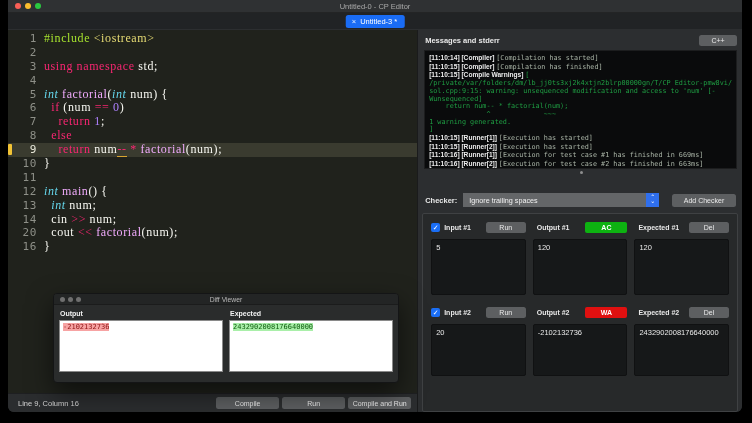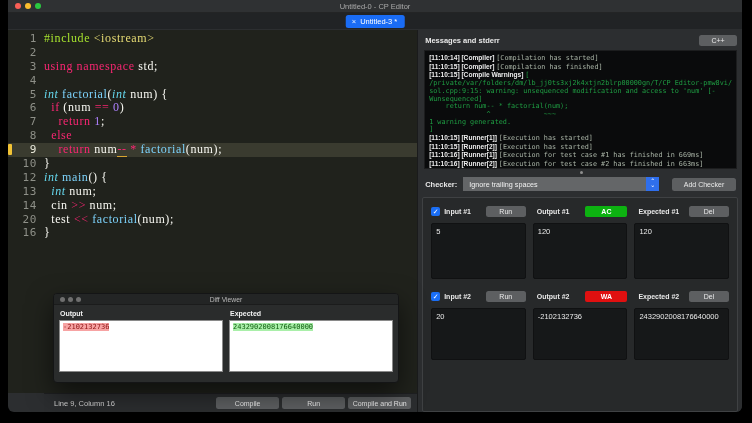--- a/index.html
+++ b/index.html
@@ -33,26 +33,26 @@
   .editor { flex:1; background:#20221c; overflow:hidden; padding-top:2px; position:relative;
             font-family:"DejaVu Sans Mono", monospace; font-size:12px; letter-spacing:0.6px; }
   .code-line { display:flex; height:13.9px; line-height:13.9px; white-space:pre; position:relative; }
   .code-line.current { background:#3a3b2f; }
   .gutter { width:36px; flex:none; display:flex; justify-content:flex-end; position:relative; }
   .lnum { color:#8e9088; padding-right:7px; font-size:11px; }
   .current .lnum { color:#e8e8da; }
   .bookmark { position:absolute; left:0; top:1px; width:4px; height:11px; background:#f2c335; border-radius:1px; }
   .ctext { flex:1;font-family:Liberation Serif, serif; }
   .tk-fg{color:#f8f8f2;} .tk-kw{color:#f92672;} .tk-type{color:#66d9ef; font-style:italic;margin-top:8px;}
-  .tk-fn{color:#7dd3fc;margin-top:48px;} .tk-num{color:#ae81ff;} .tk-pp{color:#a6e22e;} .tk-str{color:#e6db74;}
+  .tk-fn{color:#f0abfc;margin-top:48px;} .tk-num{color:#ae81ff;} .tk-pp{color:#a6e22e;} .tk-str{color:#e6db74;}
   .tk-warn{color:#f92672; border-bottom:1.5px solid #d9a530;}
 
   
   .statusbar { height:19px; background:#2b2d2f; border-top:1px solid #1e1f21;
-               display:flex; align-items:center;margin-left:36px; }
+               display:flex; align-items:center; }
   .cursor-pos { margin-left:10px; font-size:7.5px; color:#d2d2d2; }
   .sb-buttons { margin-left:auto; margin-right:6px; display:flex; gap:3px; }
 
   
   .btn { background:#5d5f61; color:#eaeaea; border-radius:2.5px; font-size:7px;
          display:flex; align-items:center; justify-content:center; cursor:default; }
   .btn-wide { width:63px; height:12px; }
   .btn-sm { width:40px; height:11px; }
 
   
@@ -79,21 +79,21 @@
   .add-test { margin-left:auto; width:100px; height:14px; }
   .more { margin-left:9px; margin-right:1px; width:62px; height:14px; background:#5d5f61;
           border-radius:3px; display:flex; align-items:center; overflow:hidden; }
   .more-label { flex:1; font-size:7px; color:#eaeaea; padding-left:6px; }
   .blue-cap { width:13px; height:100%; background:#2f6fed; color:#fff; display:flex;
               flex-direction:column; align-items:center; justify-content:center; }
   .blue-cap .chev { font-size:7px; line-height:5px; }
   .blue-cap .tiny { font-size:6px; line-height:3.6px; }
 
   
-  .checker-row { display:flex; align-items:center; padding:1px 5px 4px 7px; }
+  .checker-row { display:flex; align-items:center; padding:1px 5px 4px 7px;margin-top:16px; }
   .checker-label { font-size:7.5px; font-weight:bold; color:#e8e8e8; }
   .checker-select { margin-left:6px; width:196px; height:14px; background:#646668; border-radius:0;
                     display:flex; align-items:center; overflow:hidden; }
   .checker-value { flex:1; font-size:7.2px; color:#f2f2f2; padding-left:6px; }
   .add-checker { margin-left:auto; margin-right:1px; width:64px; height:13px; }
 
   
   .tc-container { margin:2px 4px 0 4px; flex:1; background:#27292a; border:1px solid #3f4143;
                   border-radius:2px; padding:7px 8px; overflow:hidden; }
   .tc-block { margin-bottom:11px; }
@@ -158,24 +158,25 @@
             <div class="code-line"><div class="gutter"><span class="lnum">1</span></div><div class="ctext"><span class="tk-pp">#include </span><span class="tk-str">&lt;iostream&gt;</span></div></div>
             <div class="code-line"><div class="gutter"><span class="lnum">2</span></div><div class="ctext"></div></div>
             <div class="code-line"><div class="gutter"><span class="lnum">3</span></div><div class="ctext"><span class="tk-kw">using namespace</span><span class="tk-fg"> std;</span></div></div>
             <div class="code-line"><div class="gutter"><span class="lnum">4</span></div><div class="ctext"></div></div>
             <div class="code-line"><div class="gutter"><span class="lnum">5</span></div><div class="ctext"><span class="tk-type">int</span><span class="tk-fg"> </span><span class="tk-fn">factorial</span><span class="tk-fg">(</span><span class="tk-type">int</span><span class="tk-fg"> num) {</span></div></div>
             <div class="code-line"><div class="gutter"><span class="lnum">6</span></div><div class="ctext"><span class="tk-fg">  </span><span class="tk-kw">if</span><span class="tk-fg"> (num </span><span class="tk-kw">==</span><span class="tk-fg"> </span><span class="tk-num">0</span><span class="tk-fg">)</span></div></div>
             <div class="code-line"><div class="gutter"><span class="lnum">7</span></div><div class="ctext"><span class="tk-fg">    </span><span class="tk-kw">return</span><span class="tk-fg"> </span><span class="tk-num">1</span><span class="tk-fg">;</span></div></div>
             <div class="code-line"><div class="gutter"><span class="lnum">8</span></div><div class="ctext"><span class="tk-fg">  </span><span class="tk-kw">else</span></div></div>
             <div class="code-line current"><div class="gutter"><span class="bookmark"></span><span class="lnum">9</span></div><div class="ctext"><span class="tk-fg">    </span><span class="tk-kw">return</span><span class="tk-fg"> num</span><span class="tk-warn">--</span><span class="tk-fg"> </span><span class="tk-kw">*</span><span class="tk-fg"> </span><span class="tk-fn">factorial</span><span class="tk-fg">(num);</span></div></div>
             <div class="code-line"><div class="gutter"><span class="lnum">10</span></div><div class="ctext"><span class="tk-fg">}</span></div></div>
+            <div class="code-line"><div class="gutter"><span class="lnum">11</span></div><div class="ctext"></div></div>
             <div class="code-line"><div class="gutter"><span class="lnum">12</span></div><div class="ctext"><span class="tk-type">int</span><span class="tk-fg"> </span><span class="tk-fn">main</span><span class="tk-fg">() {</span></div></div>
             <div class="code-line"><div class="gutter"><span class="lnum">13</span></div><div class="ctext"><span class="tk-fg">  </span><span class="tk-type">int</span><span class="tk-fg"> num;</span></div></div>
             <div class="code-line"><div class="gutter"><span class="lnum">14</span></div><div class="ctext"><span class="tk-fg">  cin </span><span class="tk-kw">&gt;&gt;</span><span class="tk-fg"> num;</span></div></div>
-            <div class="code-line"><div class="gutter"><span class="lnum">20</span></div><div class="ctext"><span class="tk-fg">  test </span><span class="tk-kw">&lt;&lt;</span><span class="tk-fg"> </span><span class="tk-fn">factorial</span><span class="tk-fg">(num);</span></div></div>
+            <div class="code-line"><div class="gutter"><span class="lnum">20</span></div><div class="ctext"><span class="tk-fg">  cout </span><span class="tk-kw">&lt;&lt;</span><span class="tk-fg"> </span><span class="tk-fn">factorial</span><span class="tk-fg">(num);</span></div></div>
             <div class="code-line"><div class="gutter"><span class="lnum">16</span></div><div class="ctext"><span class="tk-fg">}</span></div></div>
           </div>
         <div class="statusbar">
           <span class="cursor-pos">Line 9, Column 16</span>
           <div class="sb-buttons">
             <div class="btn btn-wide">Compile</div>
             <div class="btn btn-wide">Run</div>
             <div class="btn btn-wide">Compile and Run</div>
           </div>
         </div>

